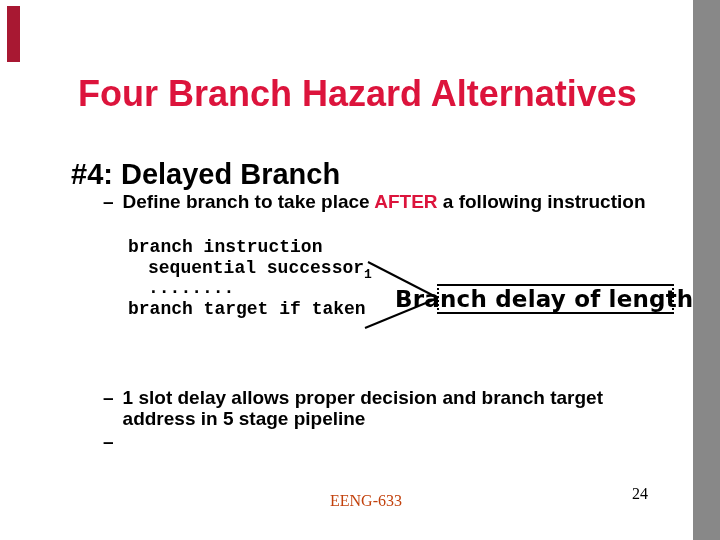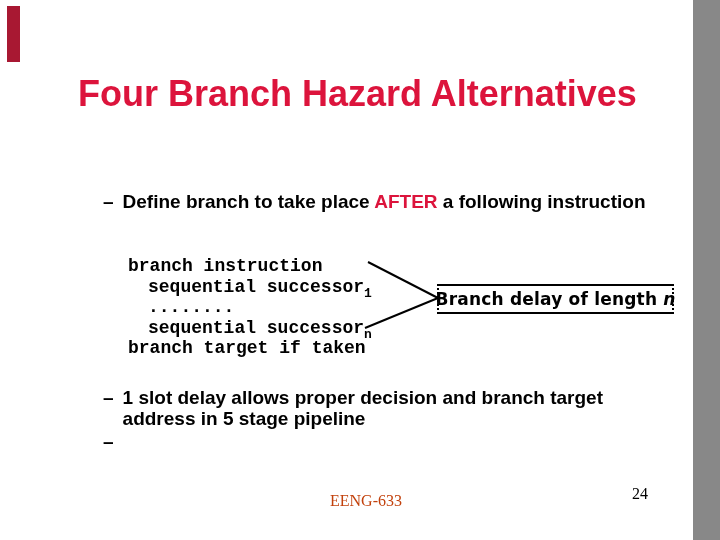--- a/index.html
+++ b/index.html
@@ -27,31 +27,30 @@
   .b1{left:103px;top:191px;white-space:nowrap;}
   .b1 .hl{color:#DC143C;}
   .b2{left:103px;top:387px;}
   .b2 .btext{width:505px;}
   .b3{left:103px;top:431px;white-space:nowrap;}
   .code{
     position:absolute;left:128px;top:237px;
     font-family:"Liberation Mono","DejaVu Sans Mono",monospace;
     font-weight:bold;font-size:18px;line-height:20.5px;color:#000;
     white-space:nowrap;
-    margin-top:19px;
   }
   .code .indent{padding-left:20px;}
   .code sub{font-size:13px;line-height:0;}
   .pointer-lines{position:absolute;left:355px;top:252px;}
   .callout{
     position:absolute;left:437px;top:284px;width:233px;height:26px;
     border-top:2px solid #000;border-bottom:2px solid #000;
     border-left:2px dotted #000;border-right:2px dotted #000;
     display:flex;align-items:center;justify-content:center;
-    font-family:"DejaVu Sans",sans-serif;font-weight:bold;font-size:17px;
+    font-family:"DejaVu Sans",sans-serif;font-weight:bold;font-size:23px;
     color:#000;white-space:nowrap;letter-spacing:0.2px;
   }
   .callout .var{font-style:italic;margin-left:6px;}
   .footer-course{
     position:absolute;left:330px;top:492px;
     font-family:"Liberation Serif",serif;font-size:16px;color:#c2410c;
   }
   .footer-page{
     position:absolute;left:632px;top:485px;
     font-family:"Liberation Serif",serif;font-size:16px;color:#000;
@@ -59,31 +58,31 @@
 </style>
 </head>
 <body>
 
 <div class="slide">
 
   <div class="accent-bar"></div>
 
   <div class="title">Four Branch Hazard Alternatives</div>
 
+  <div class="heading">#4: Delayed Branch</div>
 
   <div class="bullet b1">
     <span class="dash">–</span>
     <span class="btext"><span>Define branch to take place </span><span class="hl">AFTER</span><span> a following instruction</span></span>
   </div>
 
   <div class="code">
     <div>branch instruction</div>
     <div class="indent"><span>sequential successor</span><sub>1</sub></div>
     <div class="indent">........</div>
-    <div class="indent"><span>sequential successor</span><sub>n</sub></div>
     <div>branch target if taken</div>
   </div>
 
   <svg class="pointer-lines" width="90" height="85">
     <line x1="13" y1="10" x2="83" y2="46" stroke="#000" stroke-width="2"></line>
     <line x1="10" y1="76" x2="83" y2="46" stroke="#000" stroke-width="2"></line>
   </svg>
 
   <div class="callout">
     <span>Branch delay of length</span>

